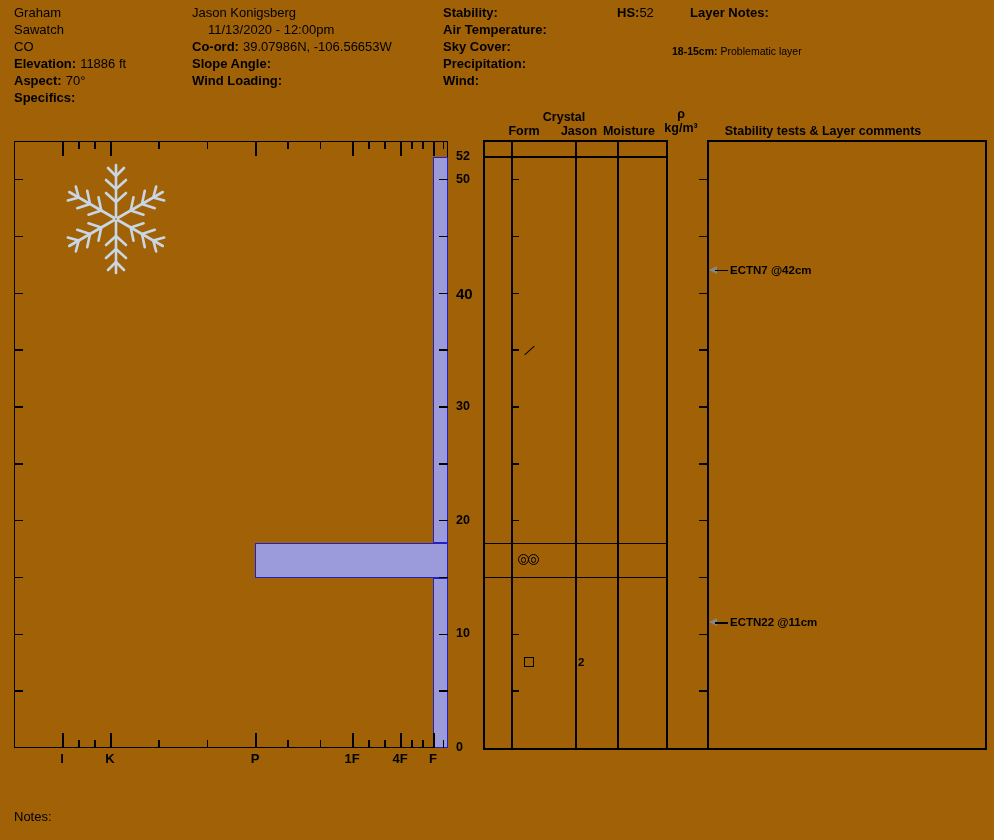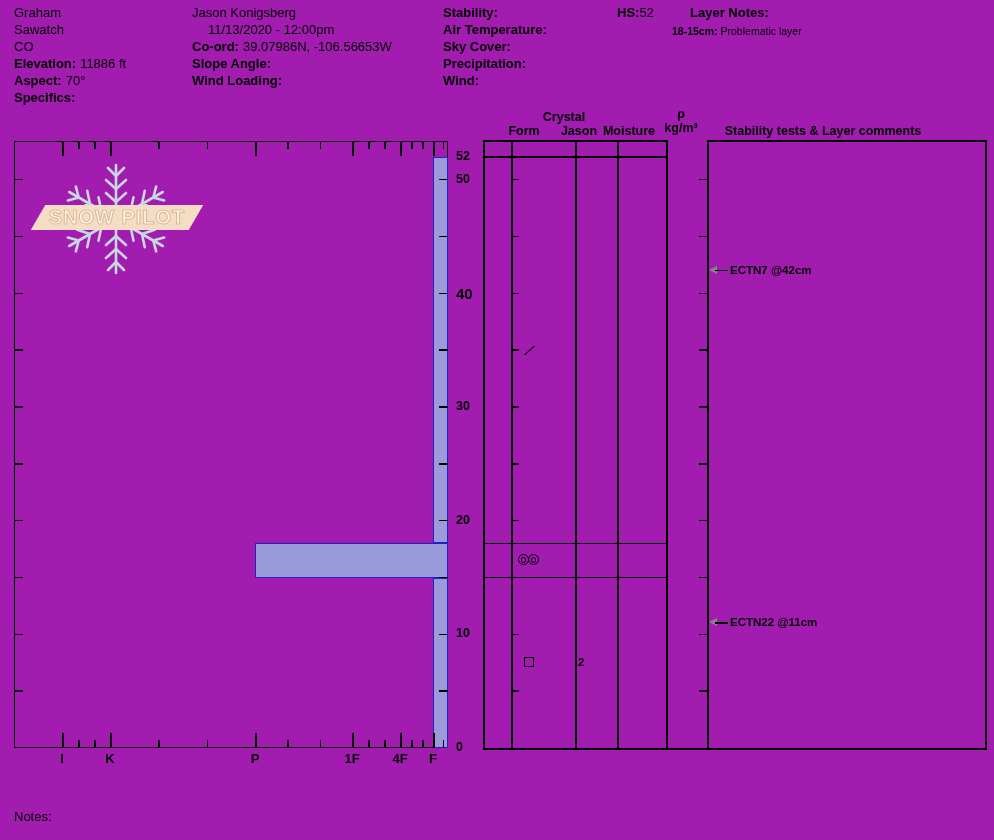--- a/index.html
+++ b/index.html
@@ -1,21 +1,21 @@
 <!DOCTYPE html>
 <html><head>
 <meta charset="utf-8">
 <style>
   html,body{margin:0;padding:0;background:#fff;}
-  #canvas{position:relative;width:994px;height:840px;background:#a21caf;overflow:hidden;
+  #canvas{position:relative;width:994px;height:840px;background:#a16207;overflow:hidden;
           font-family:"Liberation Sans",sans-serif;color:#000;}
   .hl{position:absolute;font-size:13px;line-height:15px;white-space:nowrap;}
   .b{font-weight:bold;}
   .v{margin-left:4px;}
-  .small{font-size:10.5px;}
+  .small{font-size:10.5px;margin-top:20px;}
   .th{position:absolute;font-size:12.5px;font-weight:bold;text-align:center;white-space:nowrap;}
   #wm-flake{position:absolute;left:55px;top:158px;width:122px;height:122px;}
   #wm-banner{position:absolute;left:38px;top:205px;width:158px;height:25px;}
   #wm-banner-bg{position:absolute;left:0;top:0;width:100%;height:100%;
      background:#f5dcc4;transform:skewX(-30deg);}
   #wm-banner-text{position:absolute;left:0;top:0;width:100%;height:25px;line-height:25px;
      text-align:center;font-size:20px;font-weight:bold;letter-spacing:1px;
      color:#fdf7f0;-webkit-text-stroke:1.2px #dfbd9c;}
   #notes-label{position:absolute;left:14px;top:763px;font-size:13px;font-weight:normal;margin-top:46px;}
 </style>
@@ -67,24 +67,20 @@
         <path d="M0,-43 L-8,-51 M0,-43 L8,-51"></path>
       </g>
     </defs>
     <use href="#arm"></use>
     <use href="#arm" transform="rotate(60)"></use>
     <use href="#arm" transform="rotate(120)"></use>
     <use href="#arm" transform="rotate(180)"></use>
     <use href="#arm" transform="rotate(240)"></use>
     <use href="#arm" transform="rotate(300)"></use>
   </svg>
-  <div id="wm-banner">
-    <div id="wm-banner-bg"></div>
-    <div id="wm-banner-text">SNOW PILOT</div>
-  </div>
 
   <div class="th" style="left:529px;top:110px;width:70px">Crystal</div>
   <div class="th" style="left:494px;top:124px;width:60px">Form</div>
   <div class="th" style="left:549px;top:124px;width:60px">Jason</div>
   <div class="th" style="left:594px;top:124px;width:70px">Moisture</div>
   <div class="th" style="left:651px;top:107px;width:60px">ρ</div>
   <div class="th" style="left:651px;top:121px;width:60px">kg/m³</div>
   <div class="th" style="left:705px;top:124px;width:236px">Stability tests &amp; Layer comments</div>
 
   <div id="chart-stage" style="position:absolute;left:0;top:0;width:994px;height:840px;">

